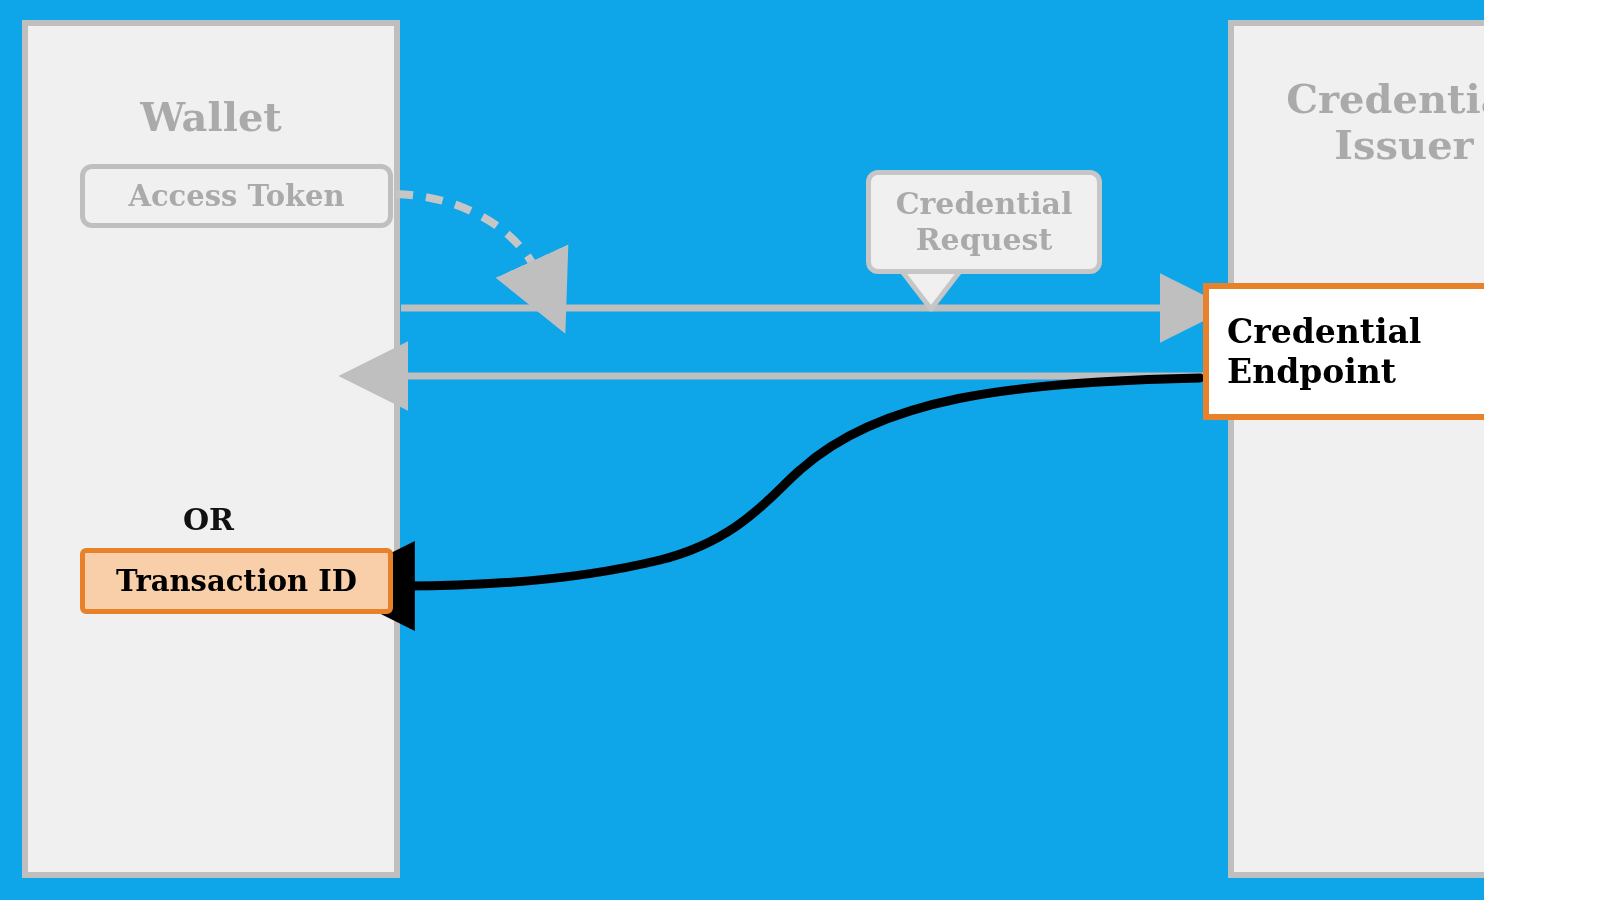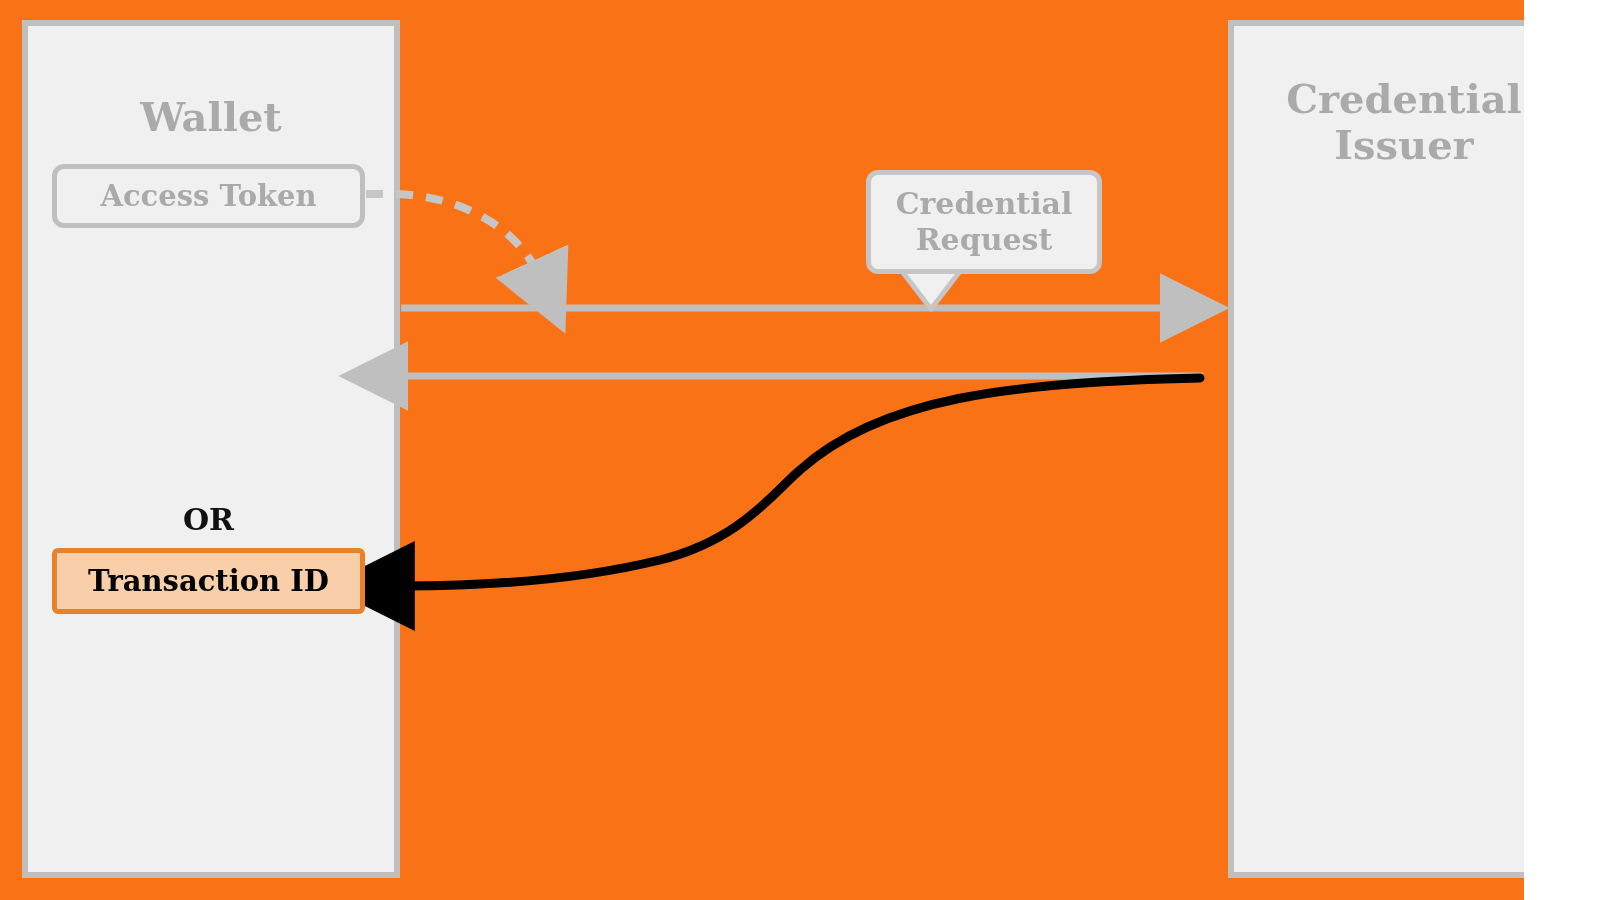--- a/index.html
+++ b/index.html
@@ -1,27 +1,27 @@
 <!DOCTYPE html>
 <html><head>
 <meta charset="utf-8">
 <style>
   html,body{margin:0;padding:0;background:#ffffff;}
-  #stage{position:relative;width:1484px;height:900px;overflow:hidden;background:#f97316;
-         font-family:"DejaVu Serif","Liberation Serif",serif;padding-left:40px;}
+  #stage{position:relative;width:1484px;height:900px;overflow:hidden;background:#0ea5e9;
+         font-family:"DejaVu Serif","Liberation Serif",serif;}
   .lane{position:absolute;background:#F0F0F0;border:6px solid #BFBFBF;box-sizing:border-box;}
   #lane-wallet{left:22px;top:20px;width:378px;height:858px;}
   #lane-issuer{left:1228px;top:20px;width:352px;height:858px;}
   .lane-title{position:absolute;left:0;right:0;text-align:center;color:#AAAAAA;
               font-weight:bold;font-size:40px;line-height:46px;}
   #title-wallet{top:68px;}
   #title-issuer{top:50px;}
   .rbox{position:absolute;box-sizing:border-box;border:5px solid #BFBFBF;border-radius:12px;
         background:#F0F0F0;color:#AAAAAA;font-weight:bold;font-size:29px;
-        display:flex;align-items:center;justify-content:center;text-align:left;line-height:34px;}
+        display:flex;align-items:center;justify-content:center;text-align:left;line-height:34px;margin-left:28px;}
   #box-access-token{left:52px;top:164px;width:313px;height:64px;}
   #box-verifiable-credential{left:52px;top:330px;width:313px;height:107px;}
   #box-transaction-id{left:52px;top:548px;width:313px;height:66px;border-color:#E8822A;
         background:#F8CFA8;color:#000;font-size:29px;border-radius:6px;}
   #label-or{position:absolute;left:52px;top:502px;width:313px;text-align:center;
         color:#111;font-weight:bold;font-size:30px;}
   #box-credential-endpoint{position:absolute;left:1203px;top:283px;width:305px;height:137px;
         box-sizing:border-box;border:6px solid #E8822A;background:#ffffff;color:#000;
         font-weight:bold;font-size:33px;line-height:40px;
         display:flex;align-items:center;padding-left:18px;}
@@ -86,18 +86,21 @@
     <span>Access Token</span>
   </div>
 
 
   <div id="label-or">OR</div>
 
   <div class="rbox" id="box-transaction-id">
     <span>Transaction ID</span>
   </div>
 
+  <div id="box-credential-endpoint">
+    <span>Credential Endpoint</span>
+  </div>
 
   <div id="bubble-credential-request">
     <span>Credential Request</span>
   </div>
 
 </div>
 
 </body></html>

